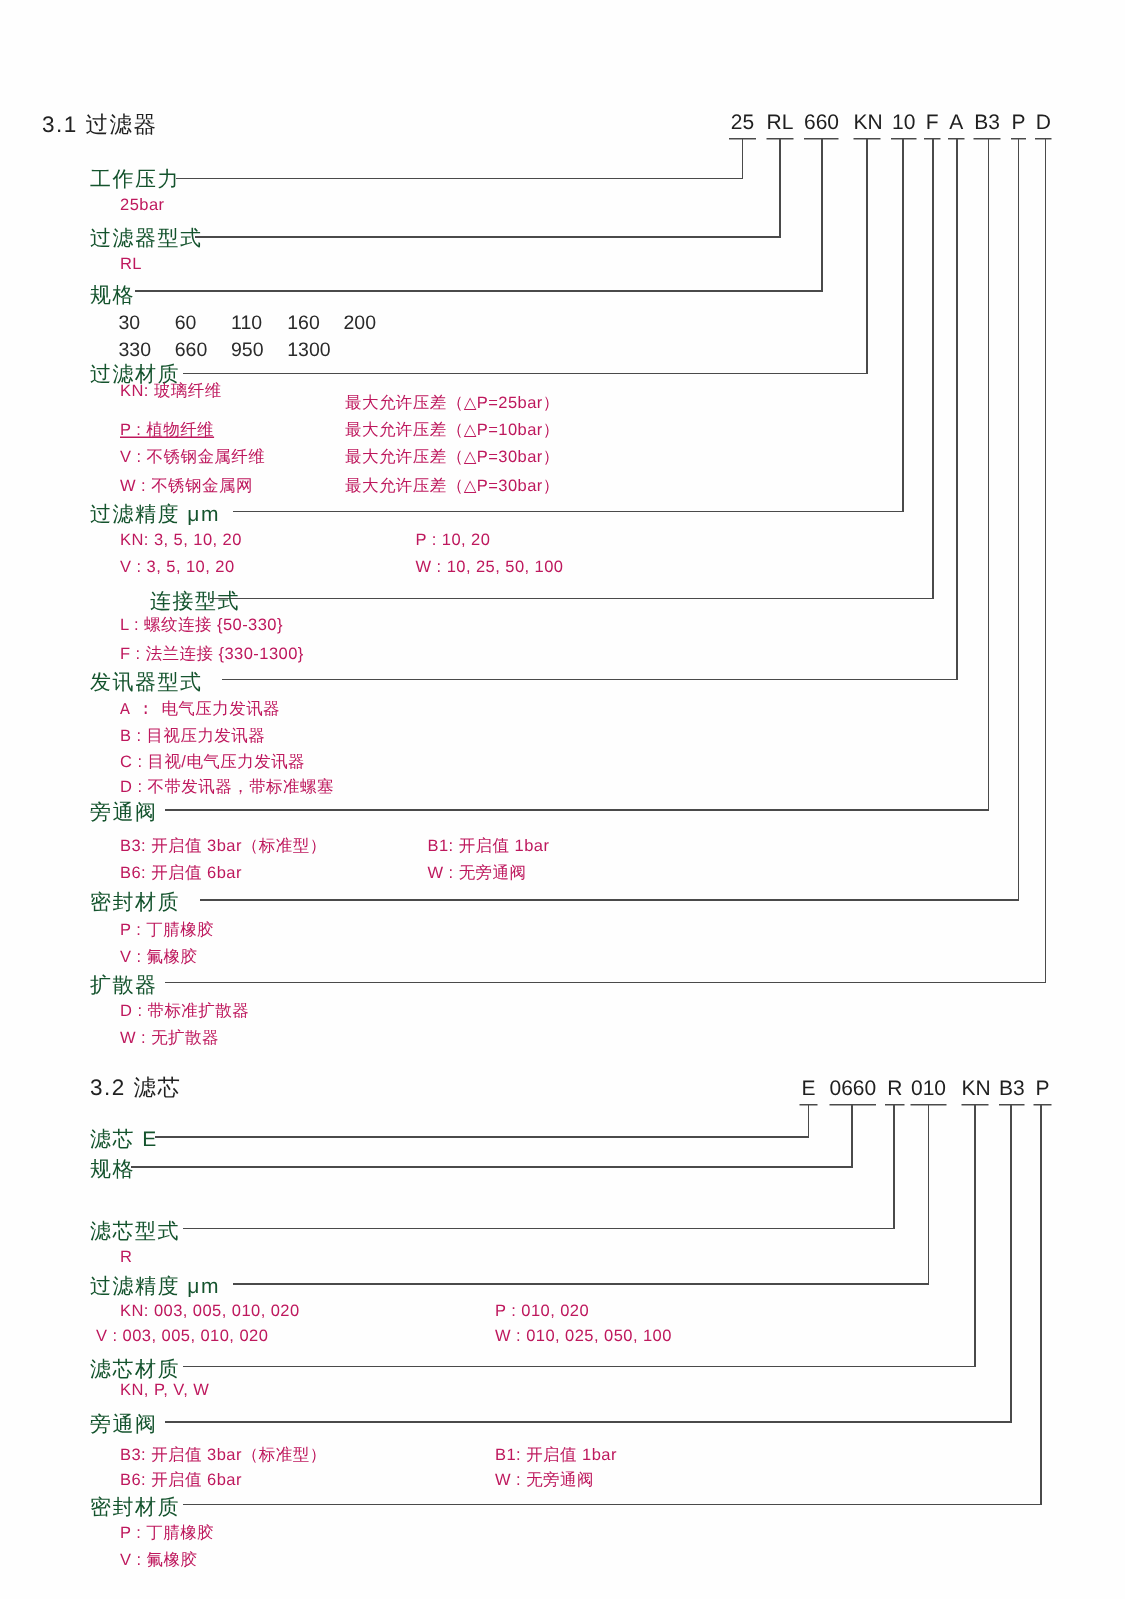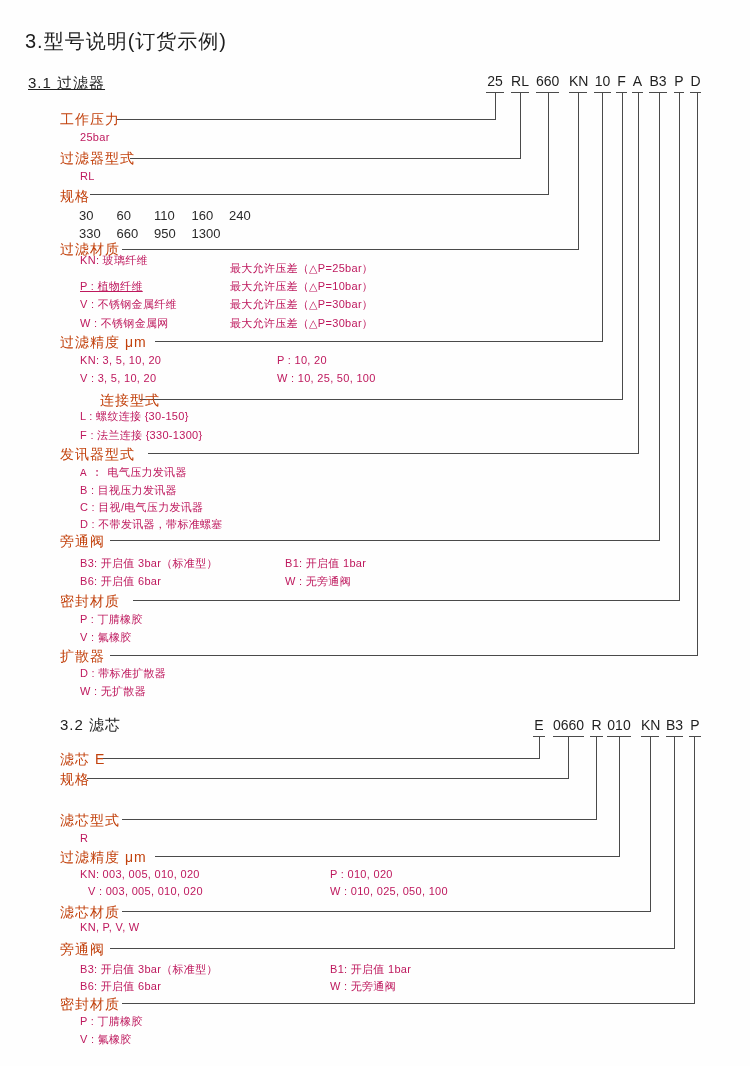--- a/index.html
+++ b/index.html
@@ -7,21 +7,21 @@
     position:relative;
     width:750px;height:1066px;
     background:#fefefe;
     font-family:"Liberation Sans","DejaVu Sans",sans-serif;
     color:#252525;
     overflow:hidden;
   }
   .abs{position:absolute;white-space:nowrap;}
   .title{font-size:20px;letter-spacing:1px;color:#1d1d1d;}
   .heading{font-size:15px;letter-spacing:1px;color:#222;}
-  .lbl{font-size:14px;letter-spacing:1px;color:#c2410c;}
+  .lbl{font-size:14px;letter-spacing:1px;color:#14532d;}
   .txt{font-size:11px;letter-spacing:0.3px;color:#be185d;}
   .codepart{
     position:absolute;height:19px;
     font-size:14px;color:#1f1f1f;
     text-align:center;line-height:17px;
     border-bottom:1px solid #4a4a4a;
     white-space:nowrap;
   }
   .szrow{position:absolute;white-space:nowrap;}
   .szcell{display:inline-block;width:37.5px;font-size:13px;color:#2a2a2a;}
@@ -49,44 +49,43 @@
 
     <path d="M103 758 H539 V736"></path>
     <path d="M87 778 H568 V736"></path>
     <path d="M122 819 H596 V736"></path>
     <path d="M155 856 H619 V736"></path>
     <path d="M122 911 H650 V736"></path>
     <path d="M110 948 H674 V736"></path>
     <path d="M122 1003 H694 V736"></path>
   </svg>
 
-  <div class="abs title" style="left:25px;top:28px;">3.型号说明(订货示例)</div>
 
-  <div class="abs heading" style="left:28px;top:74px;text-decoration:underline;">3.1 过滤器</div>
+  <div class="abs heading" style="left:28px;top:74px;">3.1 过滤器</div>
 
   <div class="codepart" style="left:486px;top:73px;width:18px;">25</div>
   <div class="codepart" style="left:511px;top:73px;width:18px;">RL</div>
   <div class="codepart" style="left:536px;top:73px;width:23px;">660</div>
   <div class="codepart" style="left:569px;top:73px;width:18px;">KN</div>
   <div class="codepart" style="left:594px;top:73px;width:17px;">10</div>
   <div class="codepart" style="left:616px;top:73px;width:11px;">F</div>
   <div class="codepart" style="left:632px;top:73px;width:11px;">A</div>
   <div class="codepart" style="left:649px;top:73px;width:18px;">B3</div>
   <div class="codepart" style="left:674px;top:73px;width:10px;">P</div>
   <div class="codepart" style="left:690px;top:73px;width:11px;">D</div>
 
   <div class="abs lbl" style="left:60px;top:111px;">工作压力</div>
   <div class="abs txt" style="left:80px;top:131px;">25bar</div>
 
   <div class="abs lbl" style="left:60px;top:150px;">过滤器型式</div>
   <div class="abs txt" style="left:80px;top:170px;">RL</div>
 
   <div class="abs lbl" style="left:60px;top:188px;">规格</div>
   <div class="szrow" style="left:79px;top:206px;">
-    <span class="szcell">30</span><span class="szcell">60</span><span class="szcell">110</span><span class="szcell">160</span><span class="szcell">240</span>
+    <span class="szcell">30</span><span class="szcell">60</span><span class="szcell">110</span><span class="szcell">160</span><span class="szcell">200</span>
   </div>
   <div class="szrow" style="left:79px;top:224px;">
     <span class="szcell">330</span><span class="szcell">660</span><span class="szcell">950</span><span class="szcell">1300</span>
   </div>
 
   <div class="abs lbl" style="left:60px;top:241px;">过滤材质</div>
   <div class="abs txt" style="left:80px;top:253px;">KN: 玻璃纤维</div>
   <div class="abs txt" style="left:230px;top:261px;">最大允许压差（△P=25bar）</div>
   <div class="abs txt" style="left:80px;top:279px;text-decoration:underline;">P : 植物纤维</div>
   <div class="abs txt" style="left:230px;top:279px;">最大允许压差（△P=10bar）</div>
@@ -95,21 +94,21 @@
   <div class="abs txt" style="left:80px;top:316px;">W : 不锈钢金属网</div>
   <div class="abs txt" style="left:230px;top:316px;">最大允许压差（△P=30bar）</div>
 
   <div class="abs lbl" style="left:60px;top:334px;">过滤精度 μm</div>
   <div class="abs txt" style="left:80px;top:354px;">KN: 3, 5, 10, 20</div>
   <div class="abs txt" style="left:277px;top:354px;">P : 10, 20</div>
   <div class="abs txt" style="left:80px;top:372px;">V : 3, 5, 10, 20</div>
   <div class="abs txt" style="left:277px;top:372px;">W : 10, 25, 50, 100</div>
 
   <div class="abs lbl" style="left:60px;top:392px;margin-left:40px;">连接型式</div>
-  <div class="abs txt" style="left:80px;top:409px;">L : 螺纹连接 {30-150}</div>
+  <div class="abs txt" style="left:80px;top:409px;">L : 螺纹连接 {50-330}</div>
   <div class="abs txt" style="left:80px;top:428px;">F : 法兰连接 {330-1300}</div>
 
   <div class="abs lbl" style="left:60px;top:446px;">发讯器型式</div>
   <div class="abs txt" style="left:80px;top:465px;font-family:Liberation Mono, monospace;">A : 电气压力发讯器</div>
   <div class="abs txt" style="left:80px;top:483px;">B : 目视压力发讯器</div>
   <div class="abs txt" style="left:80px;top:500px;">C : 目视/电气压力发讯器</div>
   <div class="abs txt" style="left:80px;top:517px;">D : 不带发讯器，带标准螺塞</div>
 
   <div class="abs lbl" style="left:60px;top:533px;">旁通阀</div>
   <div class="abs txt" style="left:80px;top:556px;">B3: 开启值 3bar（标准型）</div>
@@ -138,21 +137,21 @@
   <div class="abs lbl" style="left:60px;top:751px;">滤芯 E</div>
 
   <div class="abs lbl" style="left:60px;top:771px;">规格</div>
 
   <div class="abs lbl" style="left:60px;top:812px;">滤芯型式</div>
   <div class="abs txt" style="left:80px;top:832px;">R</div>
 
   <div class="abs lbl" style="left:60px;top:849px;">过滤精度 μm</div>
   <div class="abs txt" style="left:80px;top:868px;">KN: 003, 005, 010, 020</div>
   <div class="abs txt" style="left:330px;top:868px;">P : 010, 020</div>
-  <div class="abs txt" style="left:88px;top:885px;">V : 003, 005, 010, 020</div>
+  <div class="abs txt" style="left:64px;top:885px;">V : 003, 005, 010, 020</div>
   <div class="abs txt" style="left:330px;top:885px;">W : 010, 025, 050, 100</div>
 
   <div class="abs lbl" style="left:60px;top:904px;">滤芯材质</div>
   <div class="abs txt" style="left:80px;top:921px;">KN, P, V, W</div>
 
   <div class="abs lbl" style="left:60px;top:941px;">旁通阀</div>
   <div class="abs txt" style="left:80px;top:962px;">B3: 开启值 3bar（标准型）</div>
   <div class="abs txt" style="left:330px;top:962px;">B1: 开启值 1bar</div>
   <div class="abs txt" style="left:80px;top:979px;">B6: 开启值 6bar</div>
   <div class="abs txt" style="left:330px;top:979px;">W : 无旁通阀</div>

